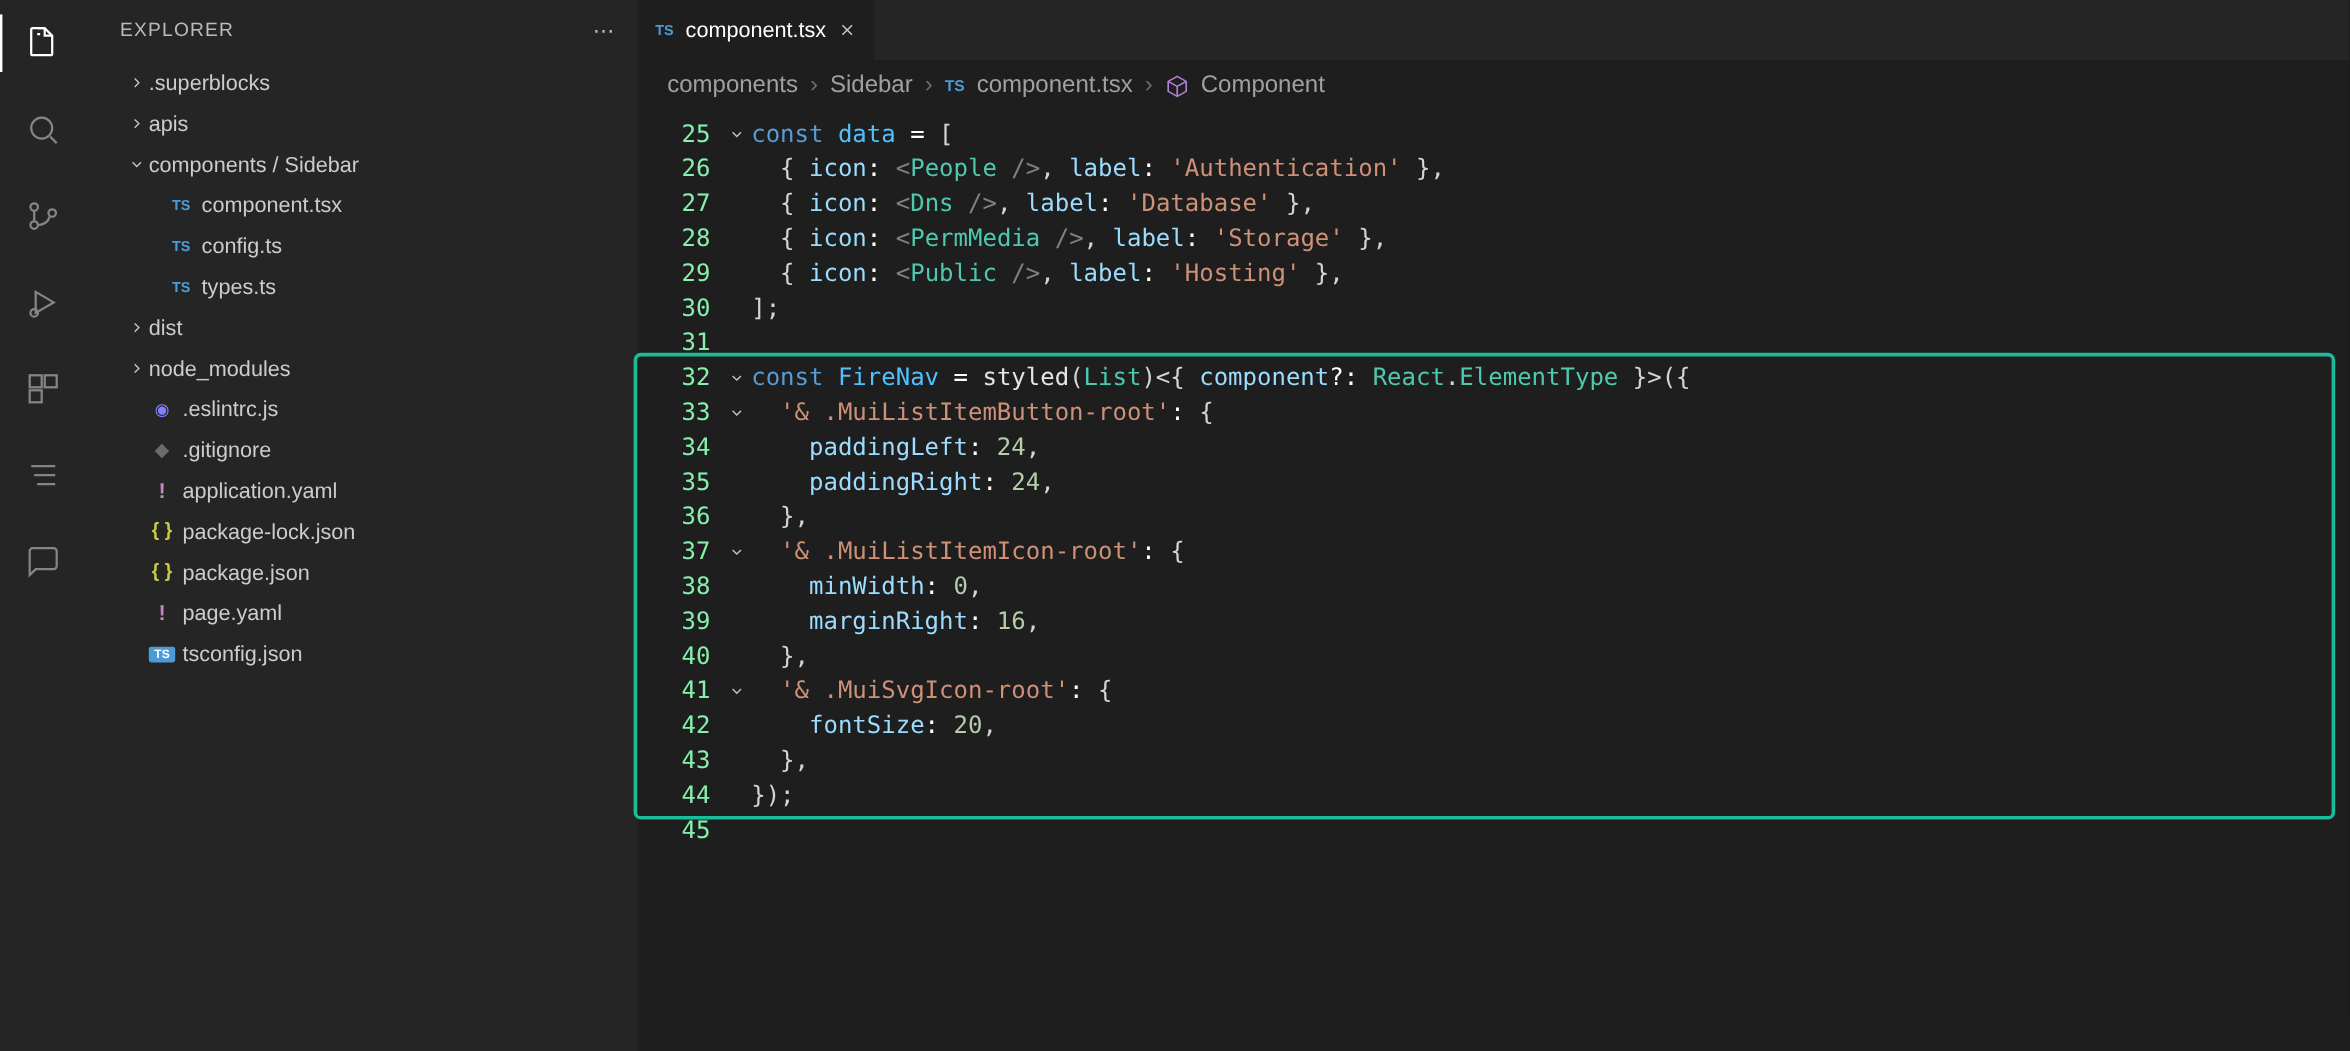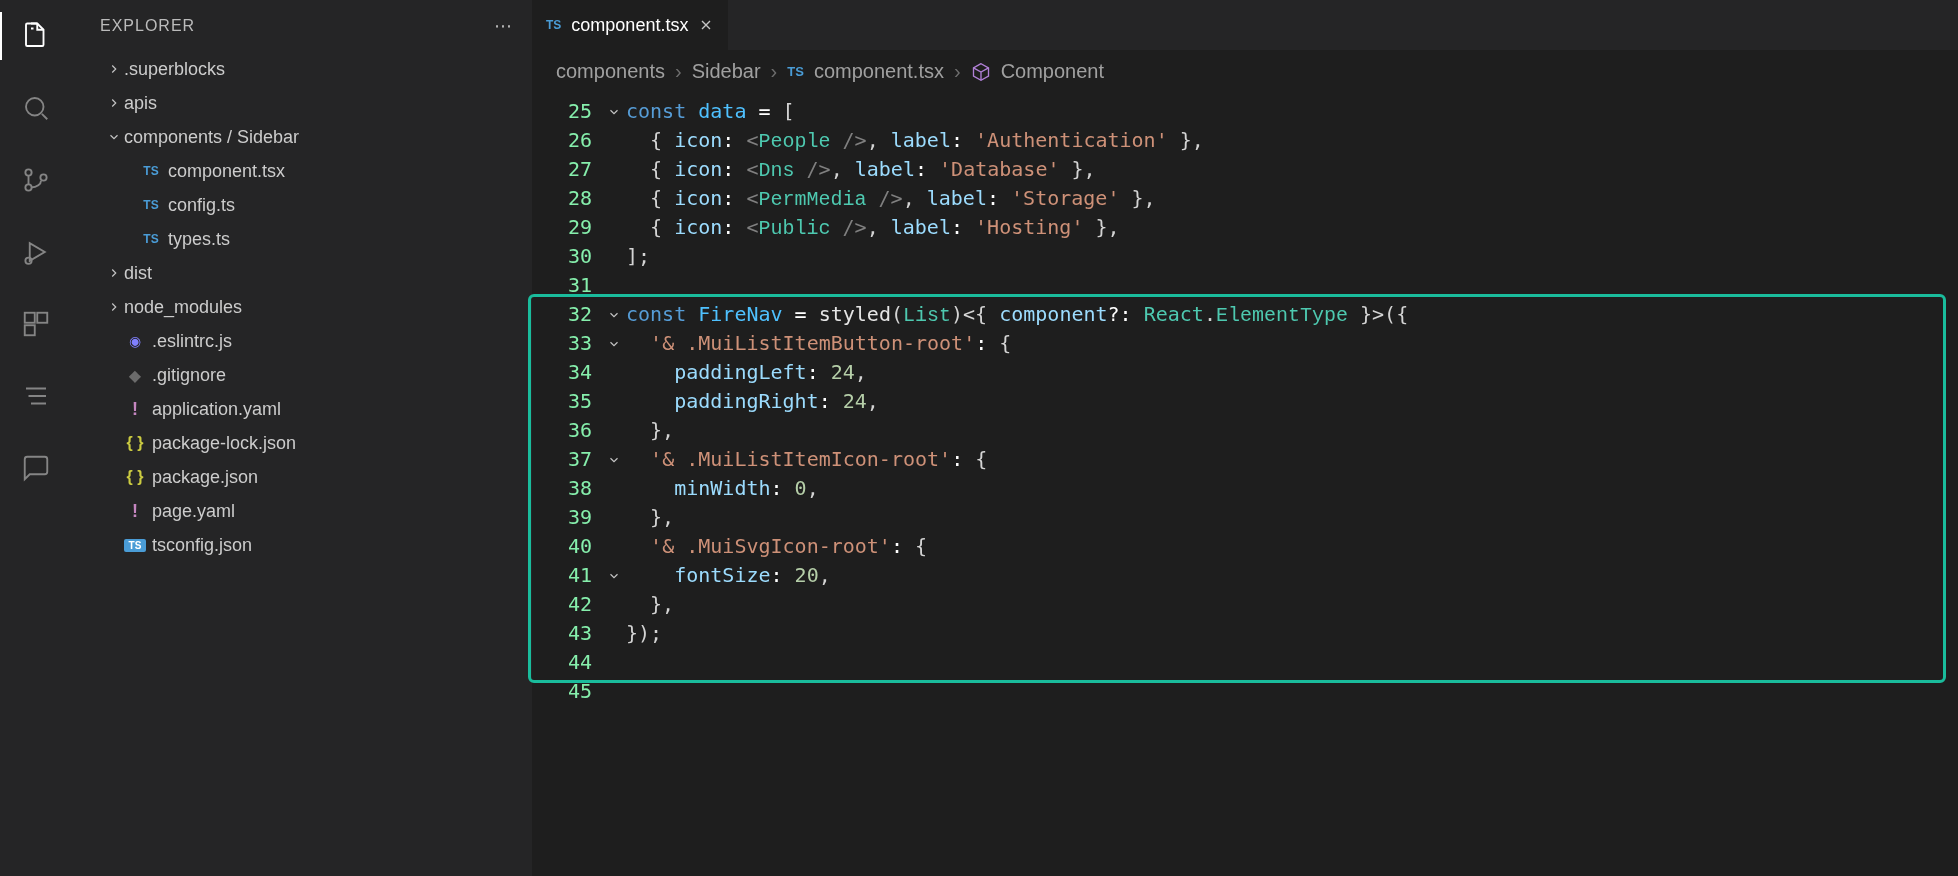--- a/index.html
+++ b/index.html
@@ -174,21 +174,21 @@
   right: 12px;
   top: 200px; 
   border: 3px solid #1abc9c;
   border-radius: 6px;
   pointer-events: none;
 }
 
 
 .tok-kw   { color: #569cd6; }
 .tok-var  { color: #4fc1ff; }
-.tok-type { color: #4ec9b0; font-family: Liberation Mono, monospace; }
+.tok-type { color: #4ec9b0; }
 .tok-fn   { color: #e5e5e5; }
 .tok-str  { color: #ce9178; }
 .tok-num  { color: #b5cea8; }
 .tok-prop { color: #9cdcfe; }
 .tok-punc { color: #d4d4d4; }
 .tok-white{ color: #ffffff; }
 .tok-tag  { color: #808080; }
 .tok-ns   { color: #4ec9b0; }
 
 svg { display: block; }
@@ -450,20 +450,21 @@
         <div class="line"><span class="tok-punc">  { </span><span class="tok-prop">icon</span><span class="tok-white">:</span><span class="tok-punc"> </span><span class="tok-tag">&lt;</span><span class="tok-type">Public</span><span class="tok-punc"> </span><span class="tok-tag">/&gt;</span><span class="tok-punc">, </span><span class="tok-prop">label</span><span class="tok-white">:</span><span class="tok-punc"> </span><span class="tok-str">'Hosting'</span><span class="tok-punc"> },</span></div>
         <div class="line"><span class="tok-punc">];</span></div>
         <div class="line"><span class="tok-punc"></span></div>
         <div class="line"><span class="tok-kw">const</span><span class="tok-punc"> </span><span class="tok-var">FireNav</span><span class="tok-punc"> </span><span class="tok-white">=</span><span class="tok-punc"> </span><span class="tok-fn">styled</span><span class="tok-punc">(</span><span class="tok-type">List</span><span class="tok-punc">)&lt;{ </span><span class="tok-prop">component</span><span class="tok-white">?:</span><span class="tok-punc"> </span><span class="tok-ns">React</span><span class="tok-punc">.</span><span class="tok-type">ElementType</span><span class="tok-punc"> }&gt;({</span></div>
         <div class="line"><span class="tok-punc">  </span><span class="tok-str">'&amp; .MuiListItemButton-root'</span><span class="tok-white">:</span><span class="tok-punc"> {</span></div>
         <div class="line"><span class="tok-punc">    </span><span class="tok-prop">paddingLeft</span><span class="tok-white">:</span><span class="tok-punc"> </span><span class="tok-num">24</span><span class="tok-punc">,</span></div>
         <div class="line"><span class="tok-punc">    </span><span class="tok-prop">paddingRight</span><span class="tok-white">:</span><span class="tok-punc"> </span><span class="tok-num">24</span><span class="tok-punc">,</span></div>
         <div class="line"><span class="tok-punc">  },</span></div>
         <div class="line"><span class="tok-punc">  </span><span class="tok-str">'&amp; .MuiListItemIcon-root'</span><span class="tok-white">:</span><span class="tok-punc"> {</span></div>
         <div class="line"><span class="tok-punc">    </span><span class="tok-prop">minWidth</span><span class="tok-white">:</span><span class="tok-punc"> </span><span class="tok-num">0</span><span class="tok-punc">,</span></div>
+        <div class="line"><span class="tok-punc">    </span><span class="tok-prop">marginRight</span><span class="tok-white">:</span><span class="tok-punc"> </span><span class="tok-num">16</span><span class="tok-punc">,</span></div>
         <div class="line"><span class="tok-punc">  },</span></div>
         <div class="line"><span class="tok-punc">  </span><span class="tok-str">'&amp; .MuiSvgIcon-root'</span><span class="tok-white">:</span><span class="tok-punc"> {</span></div>
         <div class="line"><span class="tok-punc">    </span><span class="tok-prop">fontSize</span><span class="tok-white">:</span><span class="tok-punc"> </span><span class="tok-num">20</span><span class="tok-punc">,</span></div>
         <div class="line"><span class="tok-punc">  },</span></div>
         <div class="line"><span class="tok-punc">});</span></div>
         <div class="line"><span class="tok-punc"></span></div>
         <div class="hl-box" id="hlbox" style="top: 197px; height: 389px;"></div>
       </div>
   </div>
 </div>

